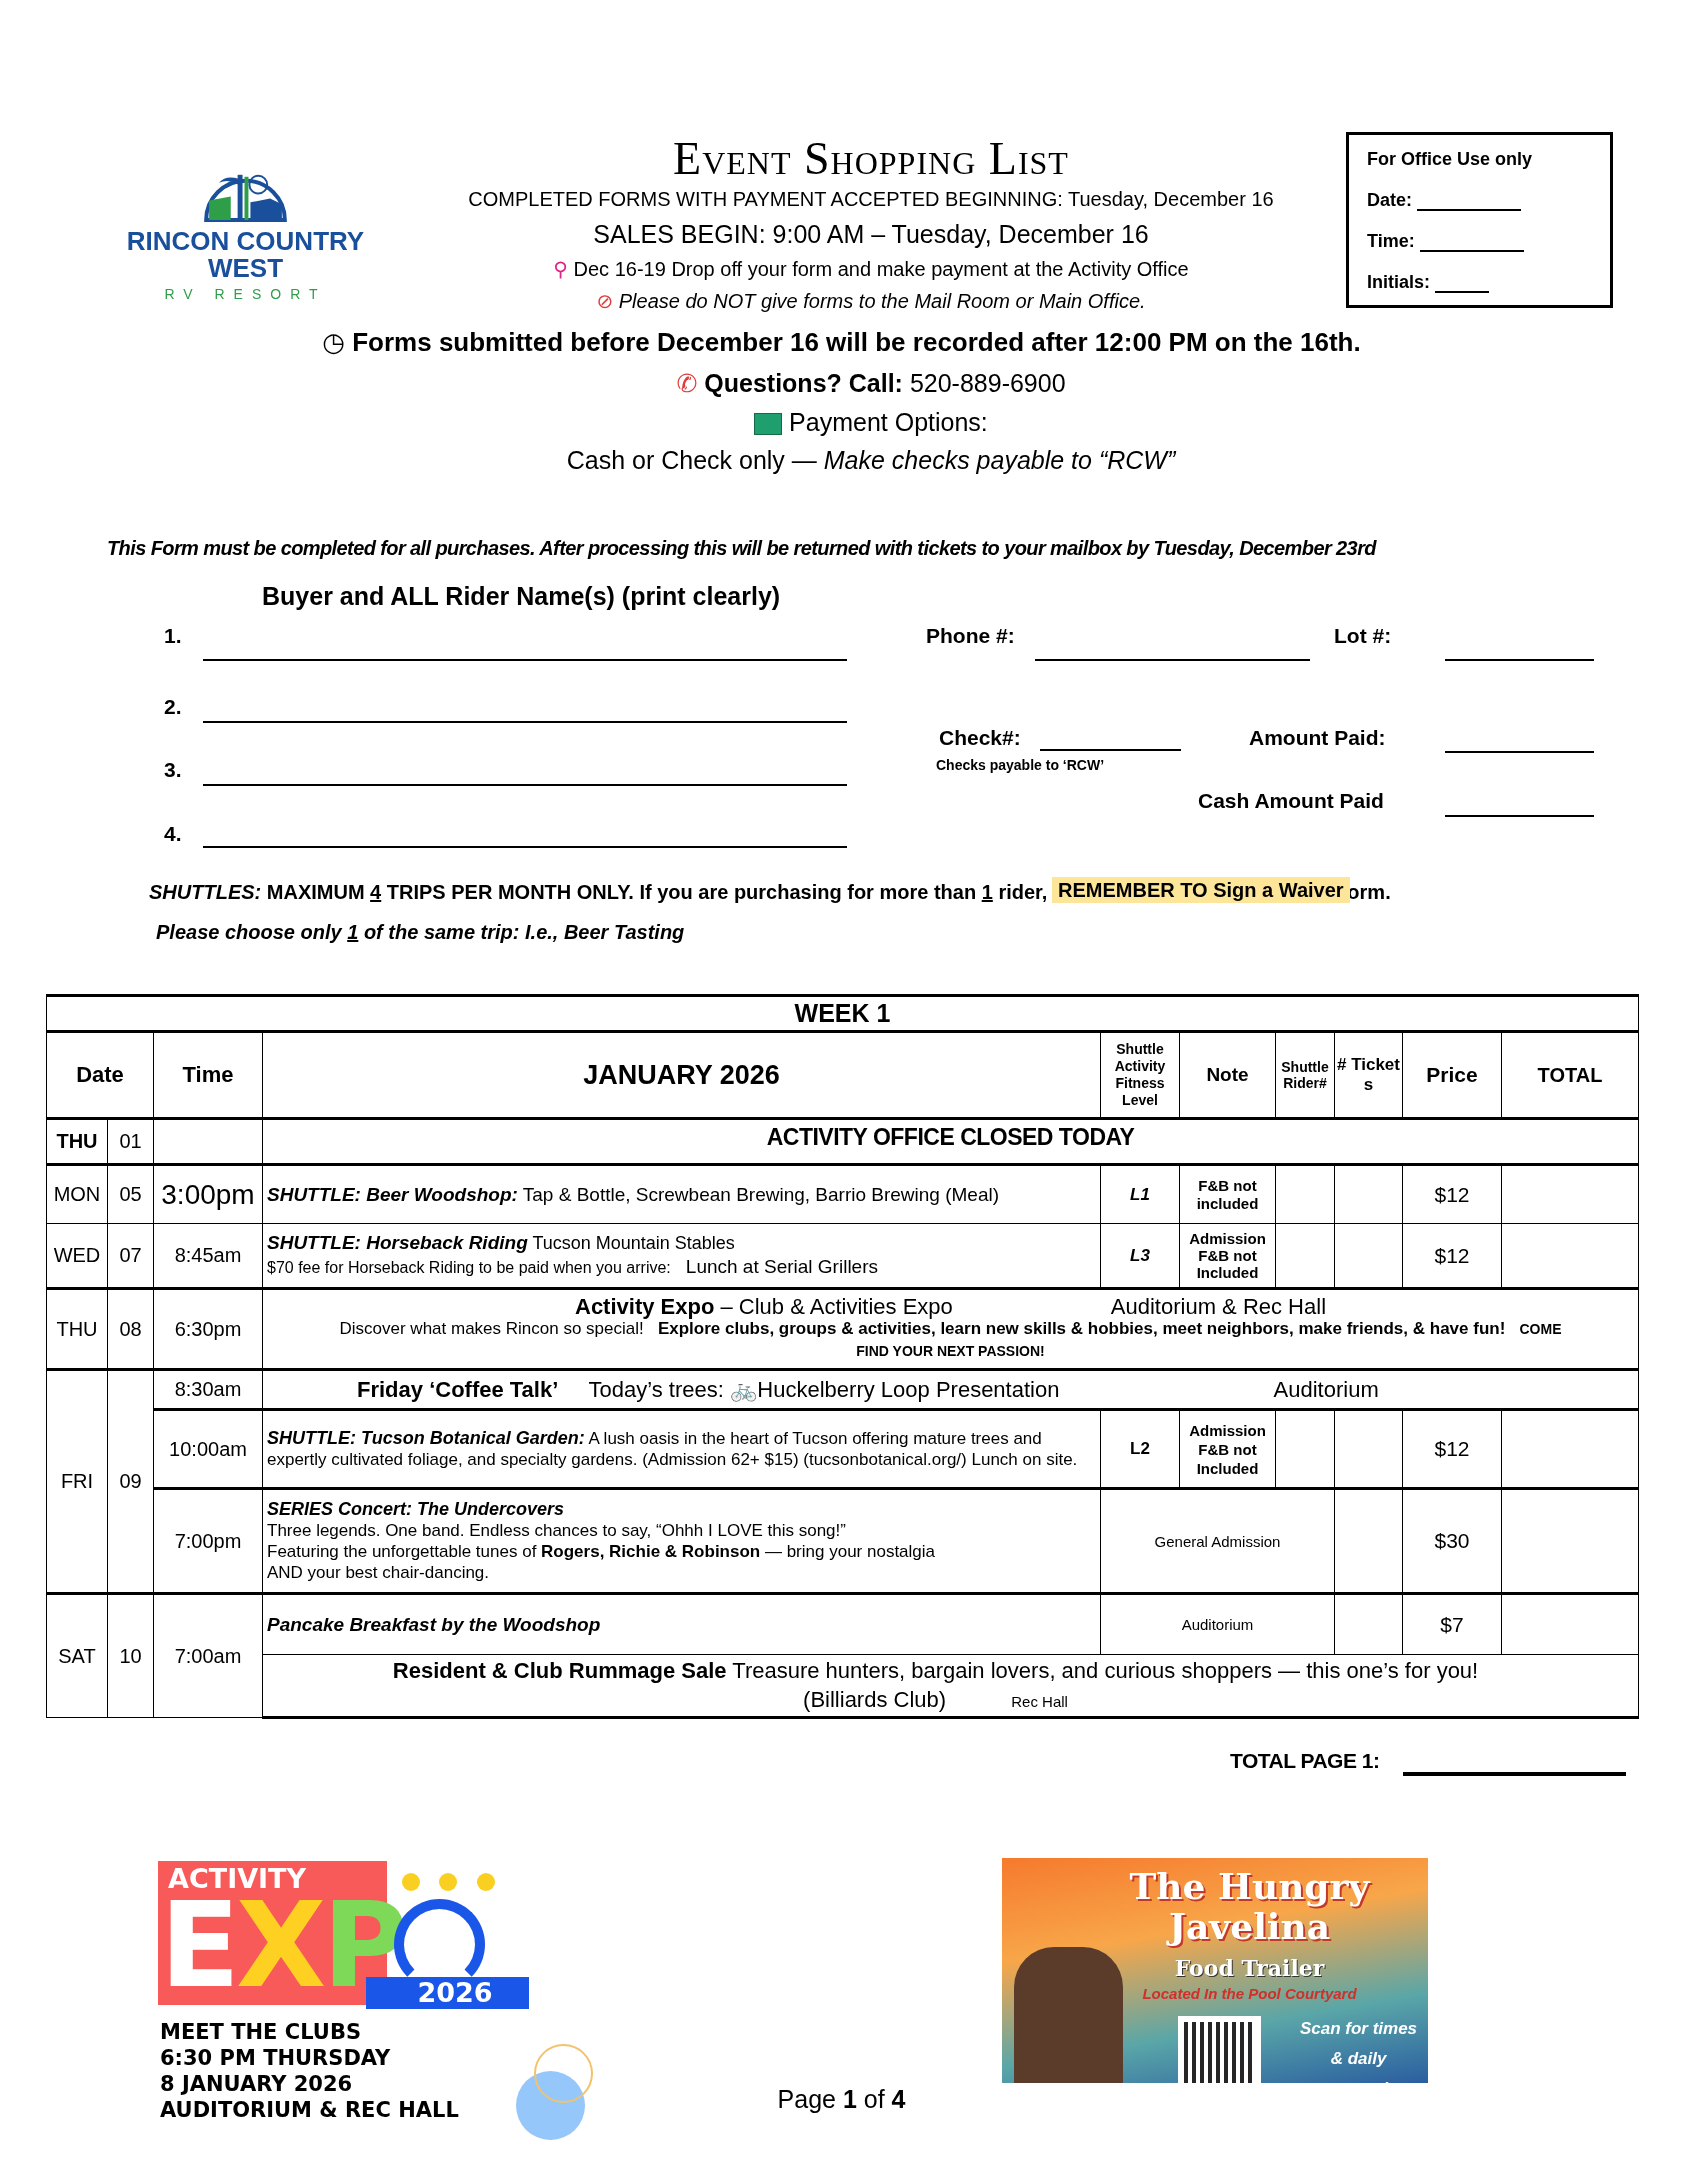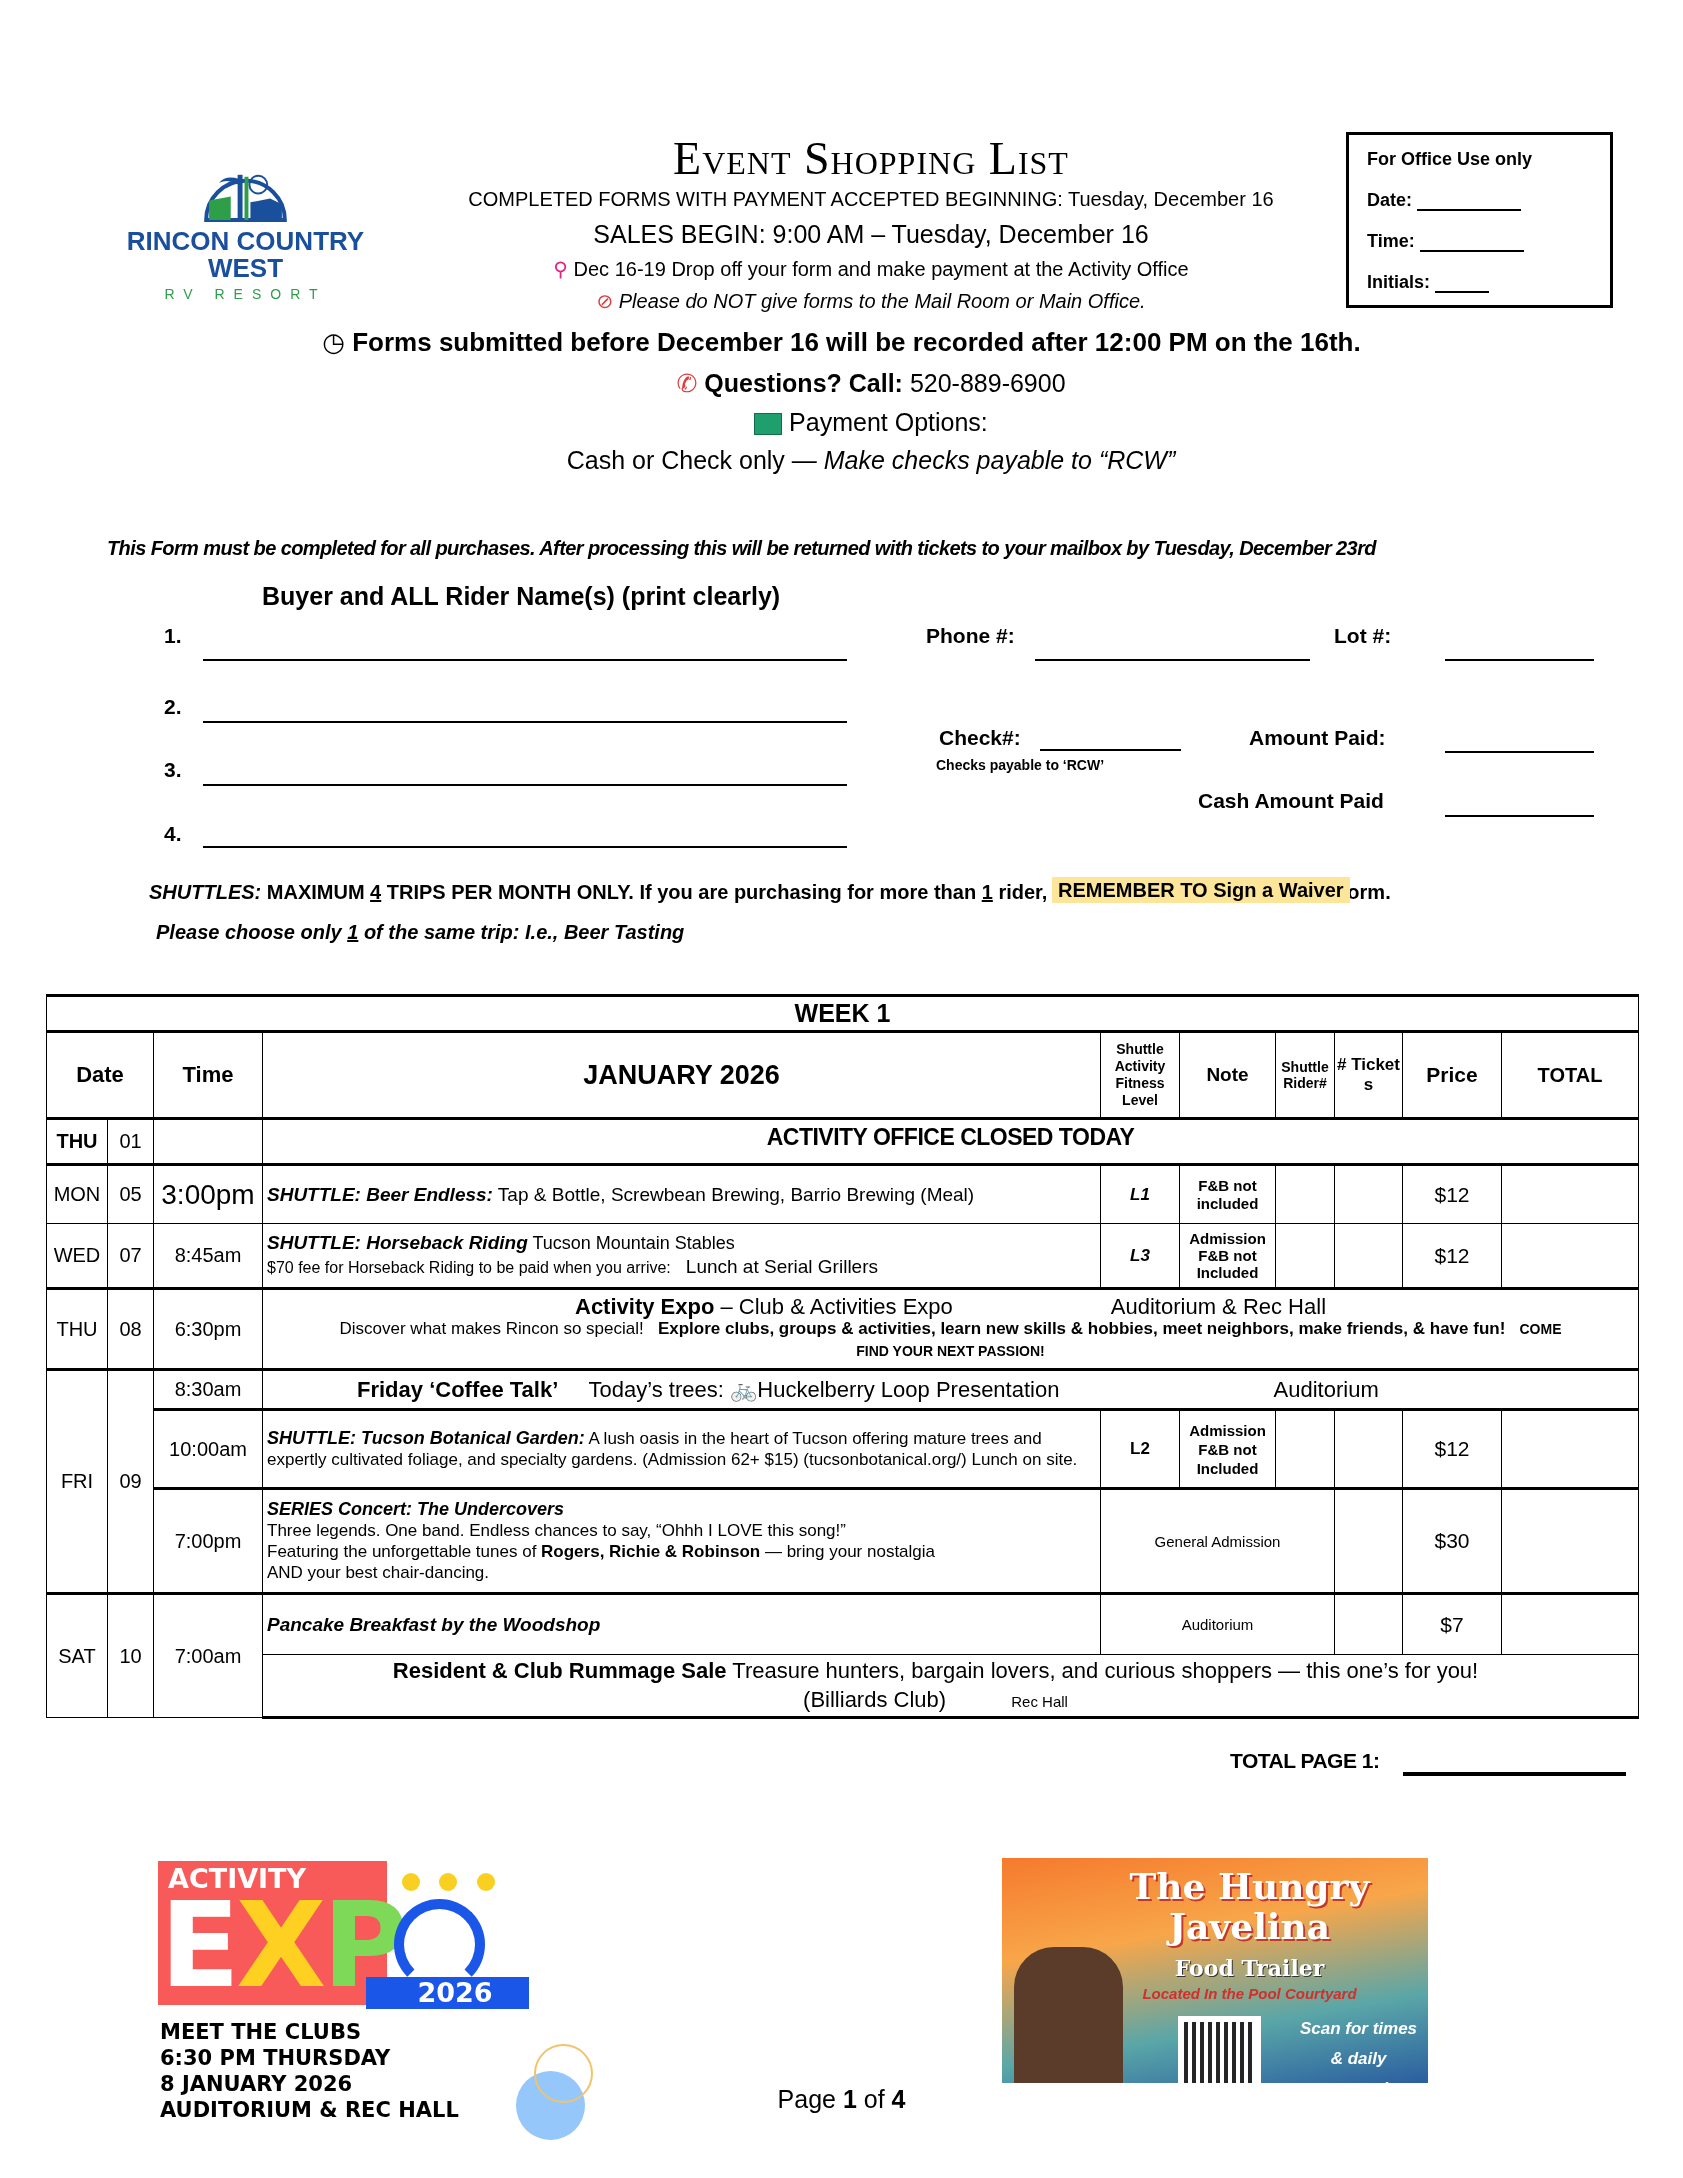--- a/index.html
+++ b/index.html
@@ -145,21 +145,21 @@
     <td class="c bold" style="font-size:20px;">THU</td>
     <td class="c" style="font-size:20px;">01</td>
     <td></td>
     <td colspan="7" class="c bold" style="font-size:23px;letter-spacing:-0.5px;vertical-align:top;padding-top:4px;">ACTIVITY OFFICE CLOSED TODAY</td>
   </tr>
 
   <tr style="height:59px;" class="thick">
     <td class="c" style="font-size:20px;">MON</td>
     <td class="c" style="font-size:20px;">05</td>
     <td class="c" style="font-size:28px;">3:00pm</td>
-    <td style="font-size:19px;"><b class="it">SHUTTLE: Beer Endless:</b><span> Tap &amp; Bottle, Screwbean Brewing, Barrio Brewing (Meal)</span></td>
+    <td style="font-size:19px;"><b class="it">SHUTTLE: Beer Woodshop:</b><span> Tap &amp; Bottle, Screwbean Brewing, Barrio Brewing (Meal)</span></td>
     <td class="c bold it" style="font-size:17px;">L1</td>
     <td class="c bold" style="font-size:15px;line-height:18px;">F&amp;B not included</td>
     <td></td>
     <td></td>
     <td class="c" style="font-size:21px;">$12</td>
     <td></td>
   </tr>
 
   <tr style="height:65px;">
     <td class="c" style="font-size:20px;">WED</td>

